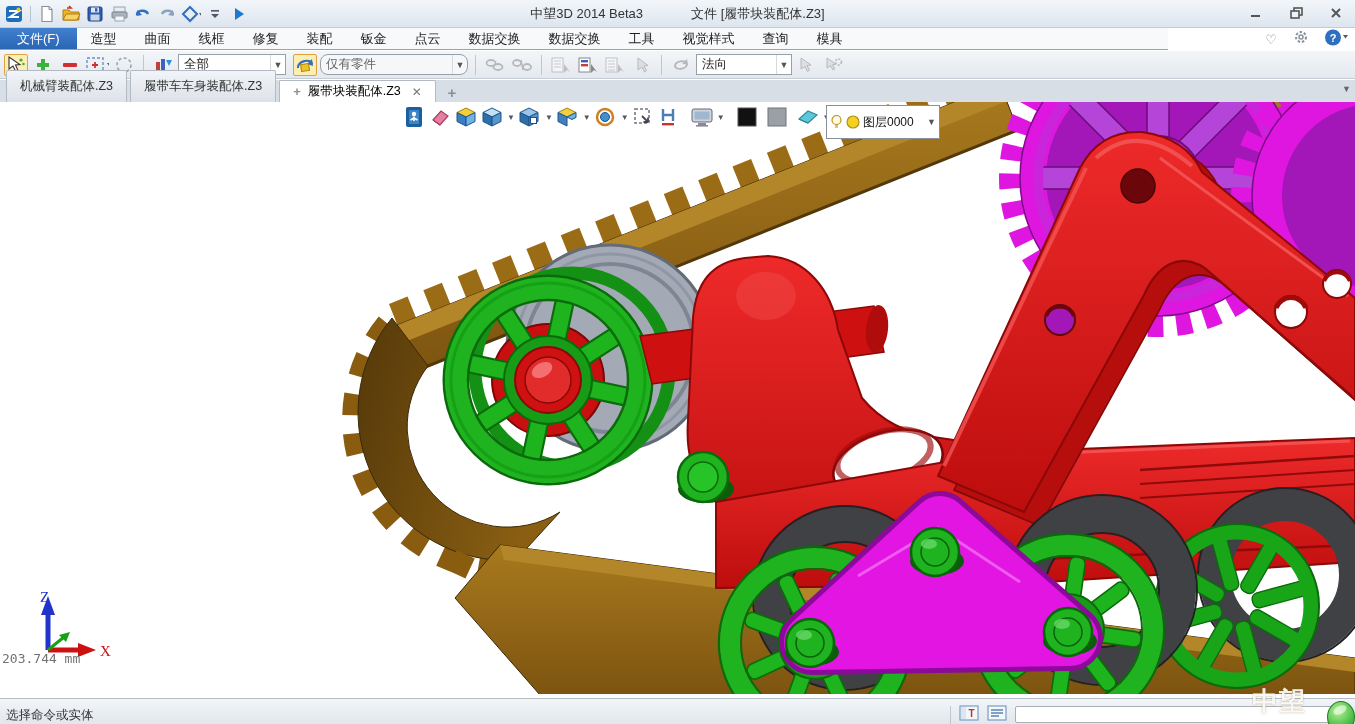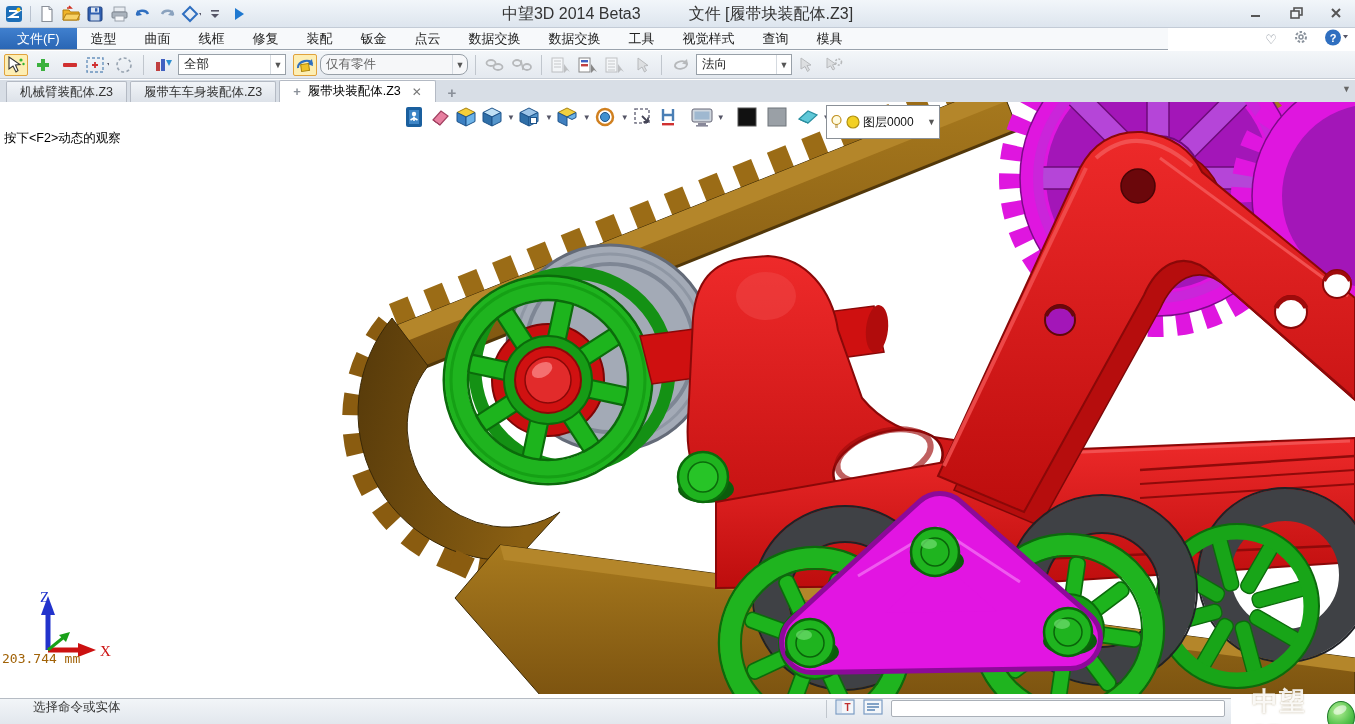--- a/index.html
+++ b/index.html
@@ -8,21 +8,21 @@
 
   
   .titlebar { position:absolute; left:0; top:0; width:1355px; height:28px;
     background:linear-gradient(#f2f6fa,#dde5ee); border-bottom:1px solid #c3cbd6;
     display:flex; align-items:center; }
   .qat { display:flex; align-items:center; gap:4px; padding-left:4px; }
   .qat .ic { width:20px; height:20px; display:flex; align-items:center; justify-content:center; }
   .qat-sep { width:1px; height:16px; background:#b9c2cf; margin:0 2px; }
   .title-center { position:absolute; left:0; right:0; top:0; height:28px; display:flex;
     align-items:center; justify-content:center; gap:48px; pointer-events:none; }
-  .title-center span { font-size:16px; color:#333; }
+  .title-center span { font-size:13px; color:#333; }
   .winbtns { position:absolute; right:6px; top:4px; display:flex; gap:14px; }
   .winbtn { width:26px; height:18px; display:flex; align-items:center; justify-content:center; }
 
   
   .menubar { position:absolute; left:0; top:28px; width:1168px; height:22px;
     background:#f7f9fb; border-bottom:1px solid #9aa3ad; display:flex; align-items:stretch; }
   .menu-item { font-size:13px; color:#222; padding:0 14px; display:flex; align-items:center; cursor:default; }
   .menu-item.active { background:linear-gradient(#4080cf,#2a66b4); color:#fff; padding:0 17px; }
   .menu-right { position:absolute; right:6px; top:28px; height:22px; display:flex; align-items:center; gap:16px; }
 
@@ -37,21 +37,21 @@
   .combo { height:21px; background:#fff; border:1px solid #98a0a8; display:flex; align-items:center;
     font-size:12.5px; color:#222; padding-left:5px; justify-content:space-between; }
   .combo .arr { width:15px; height:100%; display:flex; align-items:center; justify-content:center;
     color:#555; font-size:9px; border-left:1px solid #d5dae0; }
   .combo.dim { color:#666; background:#f6f7f9; }
   .drop-mini { font-size:8px; color:#556; margin-left:1px; }
 
   
   .tabbar { position:absolute; left:0; top:80px; width:1355px; height:22px;
     background:#d8dee6; display:flex; align-items:flex-end; padding-left:6px; }
-  .tab { height:21px; display:flex; align-items:center; padding:0 13px; margin-right:3px;
+  .tab { height:32px; display:flex; align-items:center; padding:0 13px; margin-right:3px;
     background:linear-gradient(#f1f4f8,#dde2e9); border:1px solid #b4bac4; border-bottom:none;
     border-radius:2px 2px 0 0; font-size:12.5px; color:#333; gap:7px; }
   .tab.active { background:#fff; color:#000; height:22px; }
   .tab .plus-mini { color:#8a9099; font-size:13px; font-weight:bold; }
   .tab .close-x { color:#777; font-size:12px; margin-left:4px; }
   .newtab { width:26px; height:20px; display:flex; align-items:center; justify-content:center;
     color:#8a9099; font-size:15px; font-weight:bold; }
   .tab-overflow { position:absolute; right:4px; top:4px; color:#666; font-size:9px; }
 
   
@@ -59,36 +59,36 @@
   .prompts { position:absolute; left:4px; top:27px; z-index:30; }
   .prompts div { font-size:12.5px; color:#000; line-height:19px; white-space:pre; }
   .view-toolbar { position:absolute; left:402px; top:2px; height:26px; display:flex;
     align-items:center; gap:3px; z-index:30; }
   .vt-ic { width:23px; height:23px; display:flex; align-items:center; justify-content:center; }
   .layer-combo { position:absolute; left:826px; top:3px; width:114px; height:22px; background:#fff;
     border:1px solid #8a9097; display:flex; align-items:center; font-size:12px; color:#111;
     gap:3px; padding:16px 3px; z-index:30; }
   .layer-combo .arr { margin-left:auto; color:#555; font-size:9px; }
   .measure { position:absolute; left:2px; bottom:32px; font-family:"DejaVu Sans Mono", monospace;
-    font-size:13px; color:#a16207; z-index:30; }
+    font-size:13px; color:#737373; z-index:30; }
   .triad { position:absolute; left:28px; top:486px; z-index:25; }
   .watermark { position:absolute; left:1252px; top:684px; z-index:60; display:flex;
     align-items:center; pointer-events:none; }
   .watermark .wm-text { font-size:26px; font-weight:bold; color:rgba(255,255,255,.9);
     letter-spacing:1px; text-shadow:0 0 2px rgba(120,90,30,.5); }
   .wm-ball { width:32px; height:32px; border-radius:50%; margin-left:-2px;
     background:radial-gradient(circle at 10px 9px, #b8f09a, #52c24a 55%, #2a8f33);
     border:1px solid #1f7a28; position:relative; }
   .wm-ball:after { content:""; position:absolute; left:5px; top:4px; width:14px; height:8px;
     border-radius:50%; background:rgba(255,255,255,.55); transform:rotate(-25deg); }
 
   
-  .statusbar { position:absolute; left:0; top:698px; width:1231px; height:26px;
+  .statusbar { position:absolute; left:0; top:698px; width:1355px; height:26px;
     background:linear-gradient(#f2f5f8,#e2e7ed); border-top:1px solid #b6bcc4;
-    display:flex; align-items:flex-start; font-size:12.5px; color:#333;padding-left:27px; }
+    display:flex; align-items:flex-end; font-size:12.5px; color:#333; }
   .status-msg { padding-left:6px; }
   .status-right { margin-left:auto; display:flex; align-items:center; gap:8px; padding-right:6px; }
   .sb-sep { width:1px; height:18px; background:#c0c6cd; }
   .sb-field { width:334px; height:17px; background:#fff; border:1px solid #aab0b8;
     border-radius:2px; }
 </style>
 </head>
 <body>
 
 <div class="titlebar">
@@ -535,21 +535,20 @@
           <ellipse cx="1070" cy="641" rx="27" ry="14" fill="#0c5c0c"></ellipse>
           <circle cx="1068" cy="632" r="24" fill="#1fb41f" stroke="#0a650a" stroke-width="2.5"></circle>
           <circle cx="1068" cy="632" r="14" fill="none" stroke="#0a650a" stroke-width="1.5"></circle>
           <ellipse cx="1062" cy="624" rx="8" ry="5" fill="#66d866" opacity="0.8"></ellipse>
         </g>
       </g>
     </g>
   </svg>
 
   <div class="prompts">
-    <div>按下&lt;F2&gt;动态的观察</div>
   </div>
 
   <div class="view-toolbar">
     <span class="vt-ic">
       <svg width="20" height="22">
           <rect x="2" y="1" width="16" height="20" rx="2" fill="#1a5f9e"></rect>
           <rect x="5" y="4" width="10" height="14" fill="#3d85c6"></rect>
           <circle cx="10" cy="8" r="2.2" fill="#fff"></circle>
           <path d="M10 10.5 L10 15 M10 12 L6.5 14 M10 12 L13.5 14" stroke="#fff" stroke-width="1.6"></path>
         </svg>

